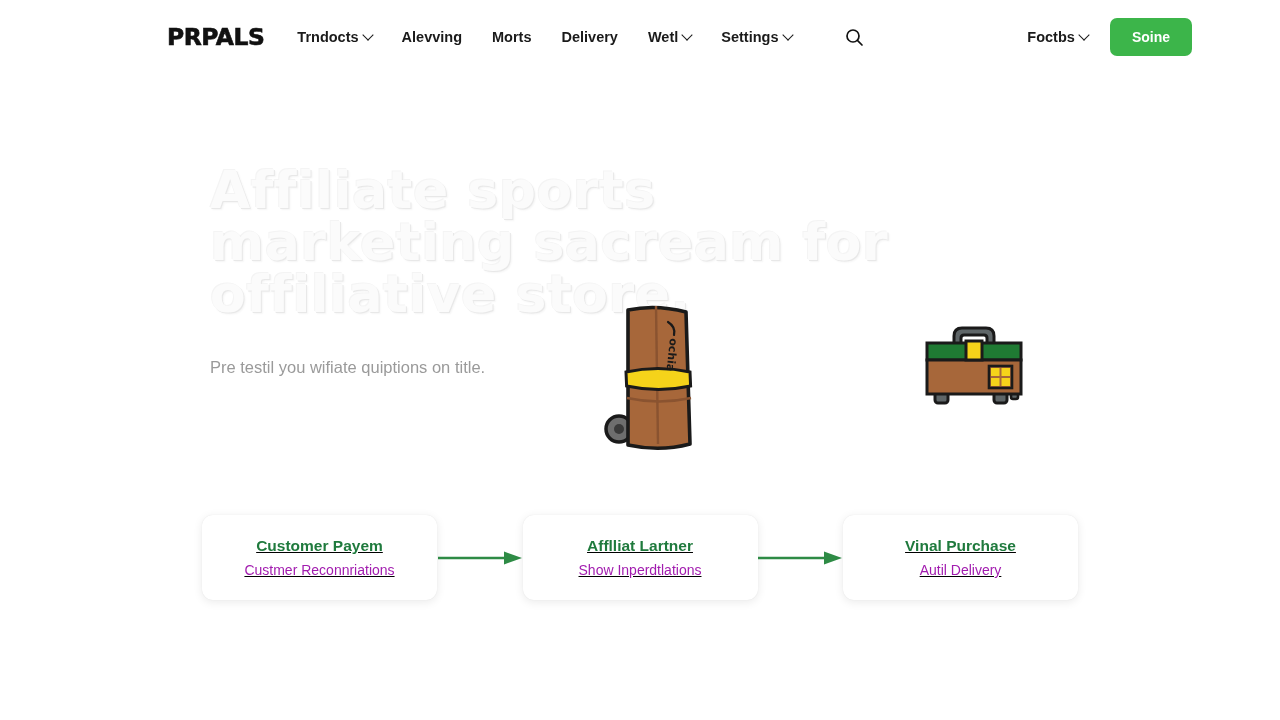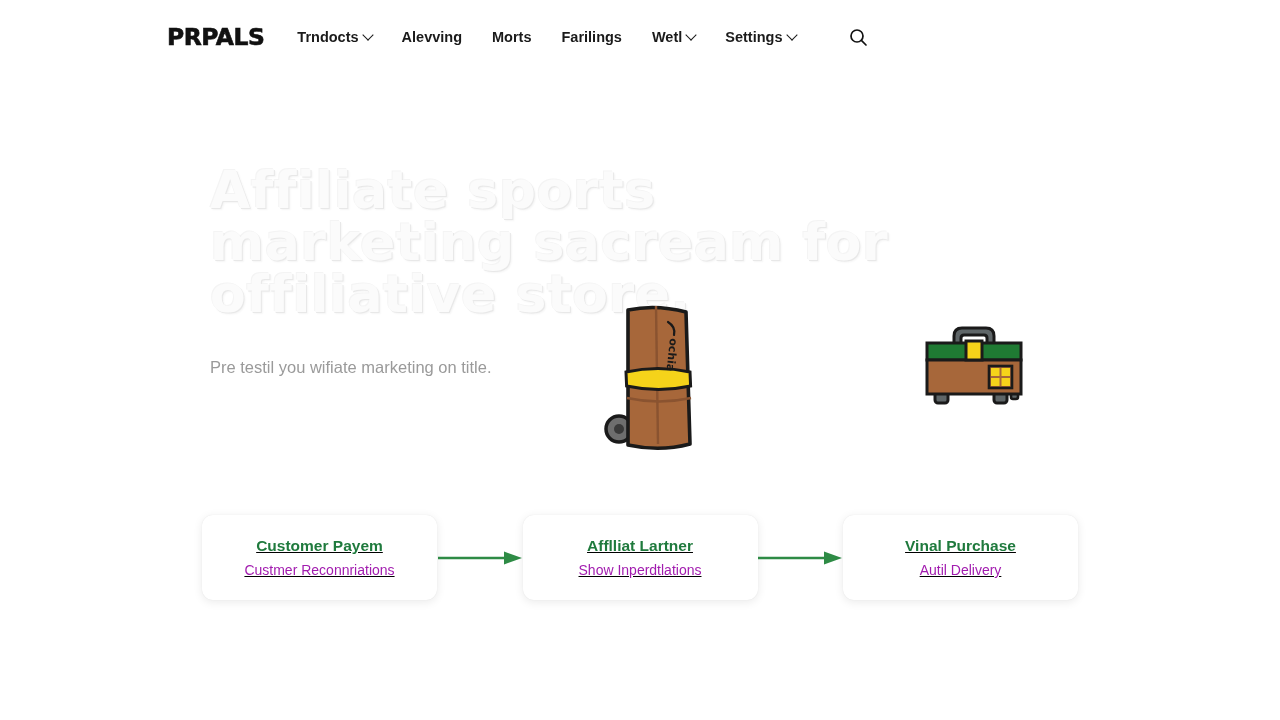--- a/index.html
+++ b/index.html
@@ -179,46 +179,53 @@
       <span>Trndocts</span>
       <span class="caret"></span>
     </div>
     <div class="nav-item">
       <span>Alevving</span>
     </div>
     <div class="nav-item">
       <span>Morts</span>
     </div>
     <div class="nav-item">
-      <span>Farilings</span>
+      <span>Delivery</span>
     </div>
     <div class="nav-item">
       <span>Wetl</span>
       <span class="caret"></span>
     </div>
     <div class="nav-item">
       <span>Settings</span>
       <span class="caret"></span>
     </div>
 
     <div class="search-btn">
       <svg width="19" height="19" viewBox="0 0 19 19" aria-hidden="true">
         <circle cx="8" cy="8" r="6" fill="none" stroke="#111" stroke-width="1.7"></circle>
         <line x1="12.4" y1="12.4" x2="17" y2="17" stroke="#111" stroke-width="1.7" stroke-linecap="round"></line>
       </svg>
     </div>
   </nav>
 
+  <div class="header-right">
+    <div class="nav-item">
+      <span>Foctbs</span>
+      <span class="caret"></span>
+    </div>
+    <button class="cta-primary">Soine</button>
+  </div>
 </div>
 
 <div class="hero">
 
   <h1 class="hero-title">Affiliate sports marketing sacream for offiliative store.</h1>
 
-  <p class="hero-sub">Pre testil you wifiate marketing on title.</p>
+  <p class="hero-sub">Pre testil you wifiate quiptions on title.</p>
 
 
   
   <div class="illus" id="illus-suitcase">
     <svg width="120" height="170" viewBox="0 0 120 170" aria-hidden="true">
 
       <path d="M78 30 q14 -6 14 8 q0 10 -9 12" fill="none" stroke="#1a1a1a" stroke-width="7" stroke-linecap="round"></path>
 
       <circle cx="27" cy="143" r="13" fill="#6e6e6e" stroke="#1a1a1a" stroke-width="3.5"></circle>
       <circle cx="27" cy="143" r="5" fill="#3a3a3a"></circle>

